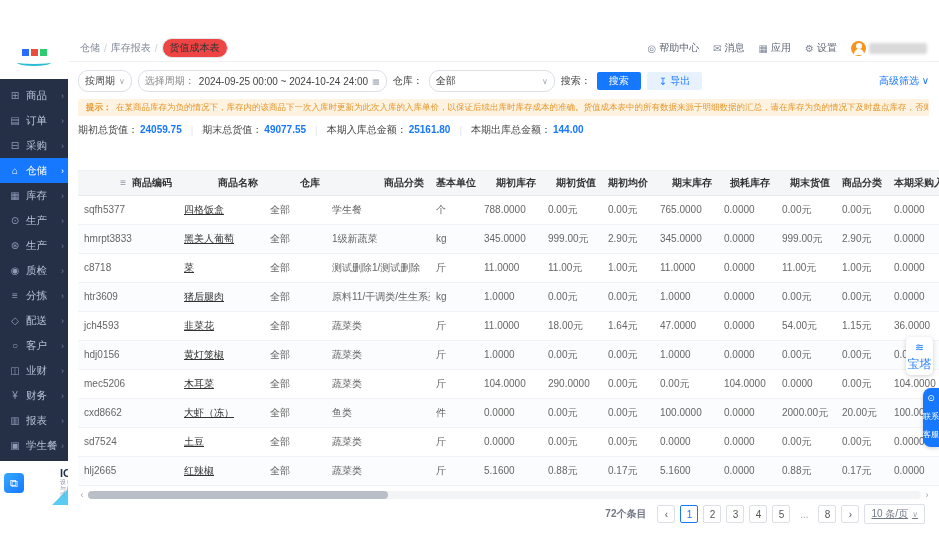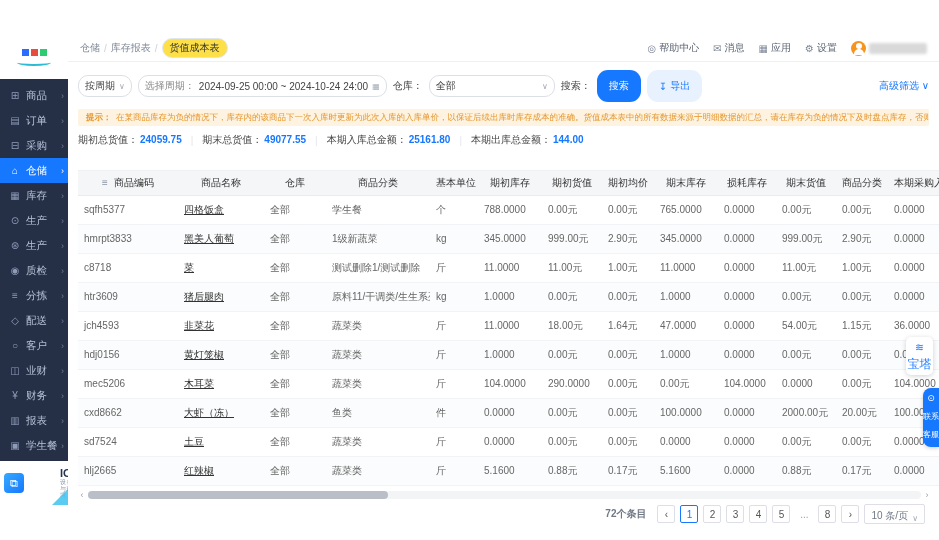--- a/index.html
+++ b/index.html
@@ -23,65 +23,65 @@
   .side-foot { height:44px; background:#fff; display:flex; align-items:center; gap:4px; padding:0 4px; position:relative; overflow:hidden; }
   .iot-icon { width:20px; height:20px; border-radius:4px; background:linear-gradient(135deg,#36aaff,#1677ff); color:#fff; font-size:11px; display:flex; align-items:center; justify-content:center; flex:0 0 auto; }
   .iot-text { line-height:1.05;margin-left:32px; }
   .iot-title { font-size:11px; font-weight:bold; color:#23334e; }
   .iot-sub { font-size:6px; color:#8a93a3; letter-spacing:.5px; }
   .iot-decor { position:absolute; right:0; bottom:0; width:0; height:0; border-left:16px solid transparent; border-bottom:16px solid #3ec3ee; opacity:.85; }
   
   .topbar { position:absolute; left:68px; top:35px; right:0; height:27px; background:#fff; border-bottom:1px solid #eef0f3; display:flex; align-items:center; padding:0 12px; font-size:10px; }
   .crumb { color:#808a99; margin-right:4px; cursor:pointer; }
   .crumb-sep { color:#ccd2da; margin-right:4px; }
-  .crumb-chip { border:1px solid #e1e6ec; border-radius:10px; padding:2px 7px; color:#333; background:#fde047; }
+  .crumb-chip { border:1px solid #e1e6ec; border-radius:10px; padding:2px 7px; color:#333; background:#ef4444; }
   .top-actions { margin-left:auto; display:flex; align-items:center; gap:14px; color:#5b6472; }
   .top-act { display:flex; align-items:center; gap:3px; cursor:pointer; }
   .top-act .ta-icon { font-size:10px; color:#7d8696; }
   .avatar { width:15px; height:15px; border-radius:50%; background:#f7941e; position:relative; }
   .avatar::before { content:""; position:absolute; left:4.5px; top:2.5px; width:6px; height:6px; border-radius:50%; background:#fff; }
   .avatar::after { content:""; position:absolute; left:2.5px; top:8.5px; width:10px; height:6px; border-radius:5px 5px 0 0; background:#fff; }
   .user-blur { width:58px; height:11px; border-radius:2px; background:#d9d9d9; filter:blur(1.5px); }
   
   .content { position:absolute; left:68px; top:62px; right:0; height:443px; background:#fff; }
   .filters { display:flex; align-items:center; gap:6px; padding:8px 10px 7px; font-size:10px; color:#444; }
   .ctl { border:1px solid #dcdfe6; border-radius:10px; height:22px; display:flex; align-items:center; padding:8px 6px; background:#fff; cursor:pointer; gap:4px; }
   .ctl .chev { font-size:8px; color:#a3aab5; }
   .ctl-label { color:#888; }
   .filters input { border:1px solid #dcdfe6; border-radius:2px; height:22px; width:148px; padding:0 6px; font-size:10px; font-family:inherit; color:#333; }
   .filters input::placeholder { color:#b6bcc6; }
-  .btn { height:32px; border:none; border-radius:11px; font-size:10px; padding:0 12px; cursor:pointer; font-family:Liberation Sans, sans-serif; display:flex; align-items:center; gap:3px; }
+  .btn { height:18px; border:none; border-radius:2px; font-size:10px; padding:0 12px; cursor:pointer; font-family:Liberation Sans, sans-serif; display:flex; align-items:center; gap:3px; }
   .btn-primary { background:#1677ff; color:#fff; }
   .btn-soft { background:#e8f2ff; color:#1677ff; }
   .adv-filter { margin-left:auto; color:#1677ff; font-size:10px; cursor:pointer; white-space:nowrap; }
   .hint { margin:0 10px; background:#fdf3e0; border-radius:2px; height:17px; line-height:17px; padding:0 8px; font-size:8.5px; color:#e6962e; white-space:nowrap; overflow:hidden; }
   .hint b { font-weight:bold; margin-right:2px; }
   .summary { padding:7px 10px 6px; font-size:10px; color:#444; display:flex; align-items:center; }
   .sum-item .sum-val { color:#1677ff; font-weight:bold; margin-left:2px; }
   .sum-sep { color:#e3e6ea; margin:0 9px; }
   
   .table-wrap { position:absolute; left:10px; right:0; top:108px; height:317px; overflow:hidden; border-top:1px solid #eef0f3; }
   table { border-collapse:collapse; table-layout:fixed; width:890px; font-size:10px; }
-  thead th { background:#f5f6f8; color:#333; font-weight:normal; height:24px; text-align:center; padding:0 6px; white-space:nowrap; overflow:hidden; border-bottom:1px solid #e8ebef; }
+  thead th { background:#f5f6f8; color:#333; font-weight:bold; height:24px; text-align:right; padding:0 6px; white-space:nowrap; overflow:hidden; border-bottom:1px solid #e8ebef; }
   tbody td { height:29px; padding:0 6px; color:#666; border-bottom:1px solid #f1f3f6; white-space:nowrap; overflow:hidden; }
   tbody tr:nth-child(even) td { background:#fbfcfd; }
   td.name a { color:#333; text-decoration:underline; cursor:pointer; }
   .th-icon { color:#8a93a3; margin-right:6px; font-size:10px; }
   
   .hscroll { position:absolute; left:10px; right:8px; top:428px; height:9px; display:flex; align-items:center; gap:2px; }
   .hs-arrow { font-size:9px; color:#9aa1ab; width:8px; text-align:center; cursor:pointer; }
   .hs-track { flex:1; height:8px; background:#f3f4f6; border-radius:4px; position:relative; }
   .hs-thumb { position:absolute; left:0; top:0; height:8px; width:300px; background:#b9bec7; border-radius:4px; cursor:grab; }
   
   .pager { position:absolute; right:14px; top:442px; display:flex; align-items:center; gap:5px; font-size:10px; color:#707886; }
   .pg-total { margin-right:6px;font-weight:bold; }
   .pg-btn { min-width:18px; height:18px; border:1px solid #dcdfe6; border-radius:2px; background:#fff; display:flex; align-items:center; justify-content:center; padding:0 4px; cursor:pointer; color:#555; }
   .pg-btn.active { border-color:#1677ff; color:#1677ff; }
   .pg-btn.ellipsis { border:none; color:#9aa1ab; }
-  .pg-size { border:1px solid #dcdfe6; border-radius:2px; height:20px; display:flex; align-items:flex-end; gap:4px; padding:0 6px; cursor:pointer; }
+  .pg-size { border:1px solid #dcdfe6; border-radius:2px; height:20px; display:flex; align-items:center; gap:4px; padding:0 6px; cursor:pointer;text-decoration:underline; }
   .pg-size .chev { font-size:8px; color:#a3aab5; }
   
   .baota { position:absolute; right:6px; top:337px; width:27px; background:#fff; border-radius:5px; box-shadow:0 1px 5px rgba(0,0,0,.18); text-align:center; padding:4px 0 3px; cursor:pointer; }
   .baota .bt-icon { color:#1677ff; font-size:11px; display:block; }
   .baota .bt-label { font-size:12px; color:#1677ff; width:9px; margin:1px auto 8px; word-break:break-all; line-height:1.25; }
   .support { position:absolute; right:0; top:388px; width:16px; background:#1677ff; color:#fff; border-radius:8px 0 0 8px; text-align:center; padding:5px 0 6px; cursor:pointer; box-shadow:0 1px 4px rgba(0,0,0,.2); }
   .support .sp-icon { font-size:9px; display:block; margin-bottom:2px; }
   .support .sp-label { font-size:8px; width:9px; margin:0 auto; word-break:break-all; line-height:1.3; }
 </style>
 </head>

